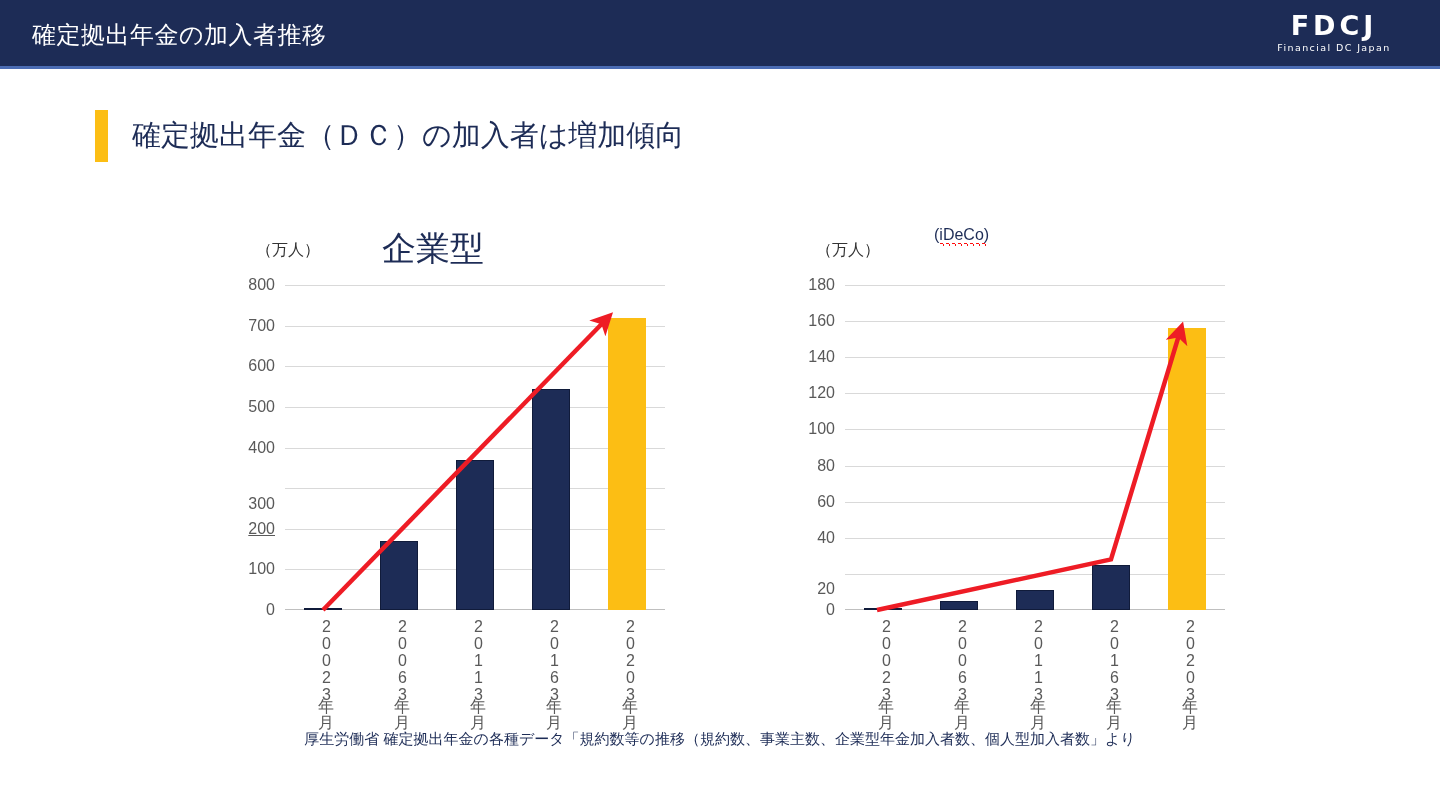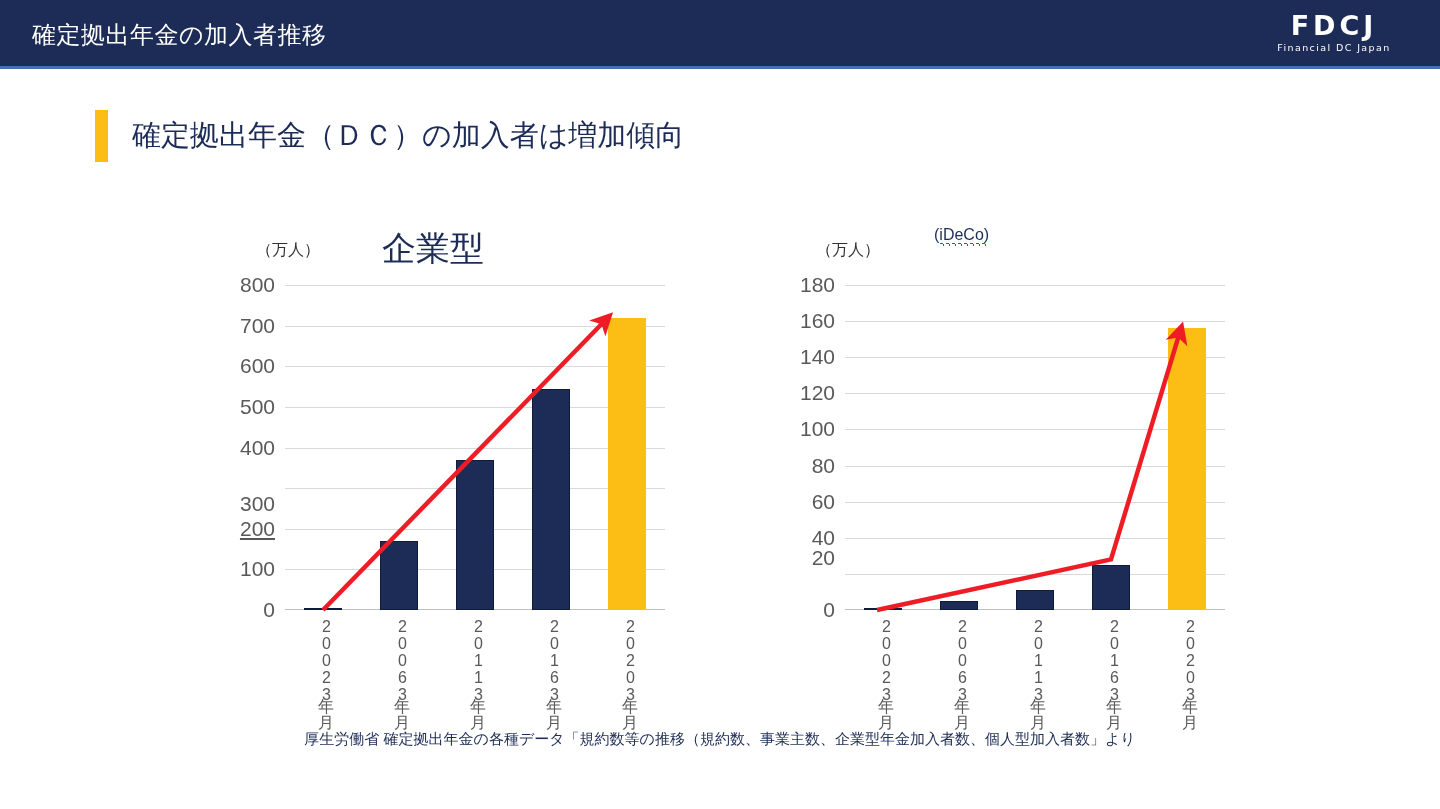--- a/index.html
+++ b/index.html
@@ -95,21 +95,21 @@
   }
   .gridline{
     position:absolute;left:0;width:380px;height:1px;background:#d9d9d9;
   }
   .axis-base{
     position:absolute;left:0;bottom:0;width:380px;height:1px;background:#bfbfbf;
   }
   .ytick{
     position:absolute;right:calc(100% + 10px);
     transform:translateY(-50%);
-    font-size:21px;color:#595959;white-space:nowrap;
+    font-size:16px;color:#595959;white-space:nowrap;
     font-family:"Liberation Sans",sans-serif;
   }
   .bar{
     position:absolute;bottom:0;width:38px;
   }
   .bar-navy{background:#1d2c56;border:1px solid #101b3a;box-sizing:border-box;}
   .bar-gold{background:#fcbe14;}
   .xtick{
     position:absolute;top:calc(100% + 8px);
     width:22px;
@@ -215,21 +215,21 @@
         <div class="ytick" style="top: 108.333px;">120</div>
         <div class="gridline" style="top: 144.444px;"></div>
         <div class="ytick" style="top: 144.444px;">100</div>
         <div class="gridline" style="top: 180.556px;"></div>
         <div class="ytick" style="top: 180.556px;">80</div>
         <div class="gridline" style="top: 216.667px;"></div>
         <div class="ytick" style="top: 216.667px;">60</div>
         <div class="gridline" style="top: 252.778px;"></div>
         <div class="ytick" style="top: 252.778px; text-align: center;">40</div>
         <div class="gridline" style="top: 288.889px;"></div>
-        <div class="ytick" style="top: 273px; margin-left: 43px;">20</div>
+        <div class="ytick" style="top: 304px; margin-left: 43px;">20</div>
         <div class="ytick" style="top: 325px;">0</div>
         <div class="axis-base"></div>
         <div class="bar bar-navy" style="left: 19px; height: 1px; background: rgb(29, 44, 86); border: 1px solid rgb(16, 27, 58); box-sizing: border-box;"></div>
         <div class="xtick" style="left: 27px;">2002年3月</div>
         <div class="bar bar-navy" style="left: 95px; height: 9.02778px; background: rgb(29, 44, 86); border: 1px solid rgb(16, 27, 58); box-sizing: border-box;"></div>
         <div class="xtick" style="left: 103px;">2006年3月</div>
         <div class="bar bar-navy" style="left: 171px; height: 19.8611px; background: rgb(29, 44, 86); border: 1px solid rgb(16, 27, 58); box-sizing: border-box;"></div>
         <div class="xtick" style="left: 179px;">2011年3月</div>
         <div class="bar bar-navy" style="left: 247px; height: 45.1389px; background: rgb(29, 44, 86); border: 1px solid rgb(16, 27, 58); box-sizing: border-box;"></div>
         <div class="xtick" style="left: 255px;">2016年3月</div>

